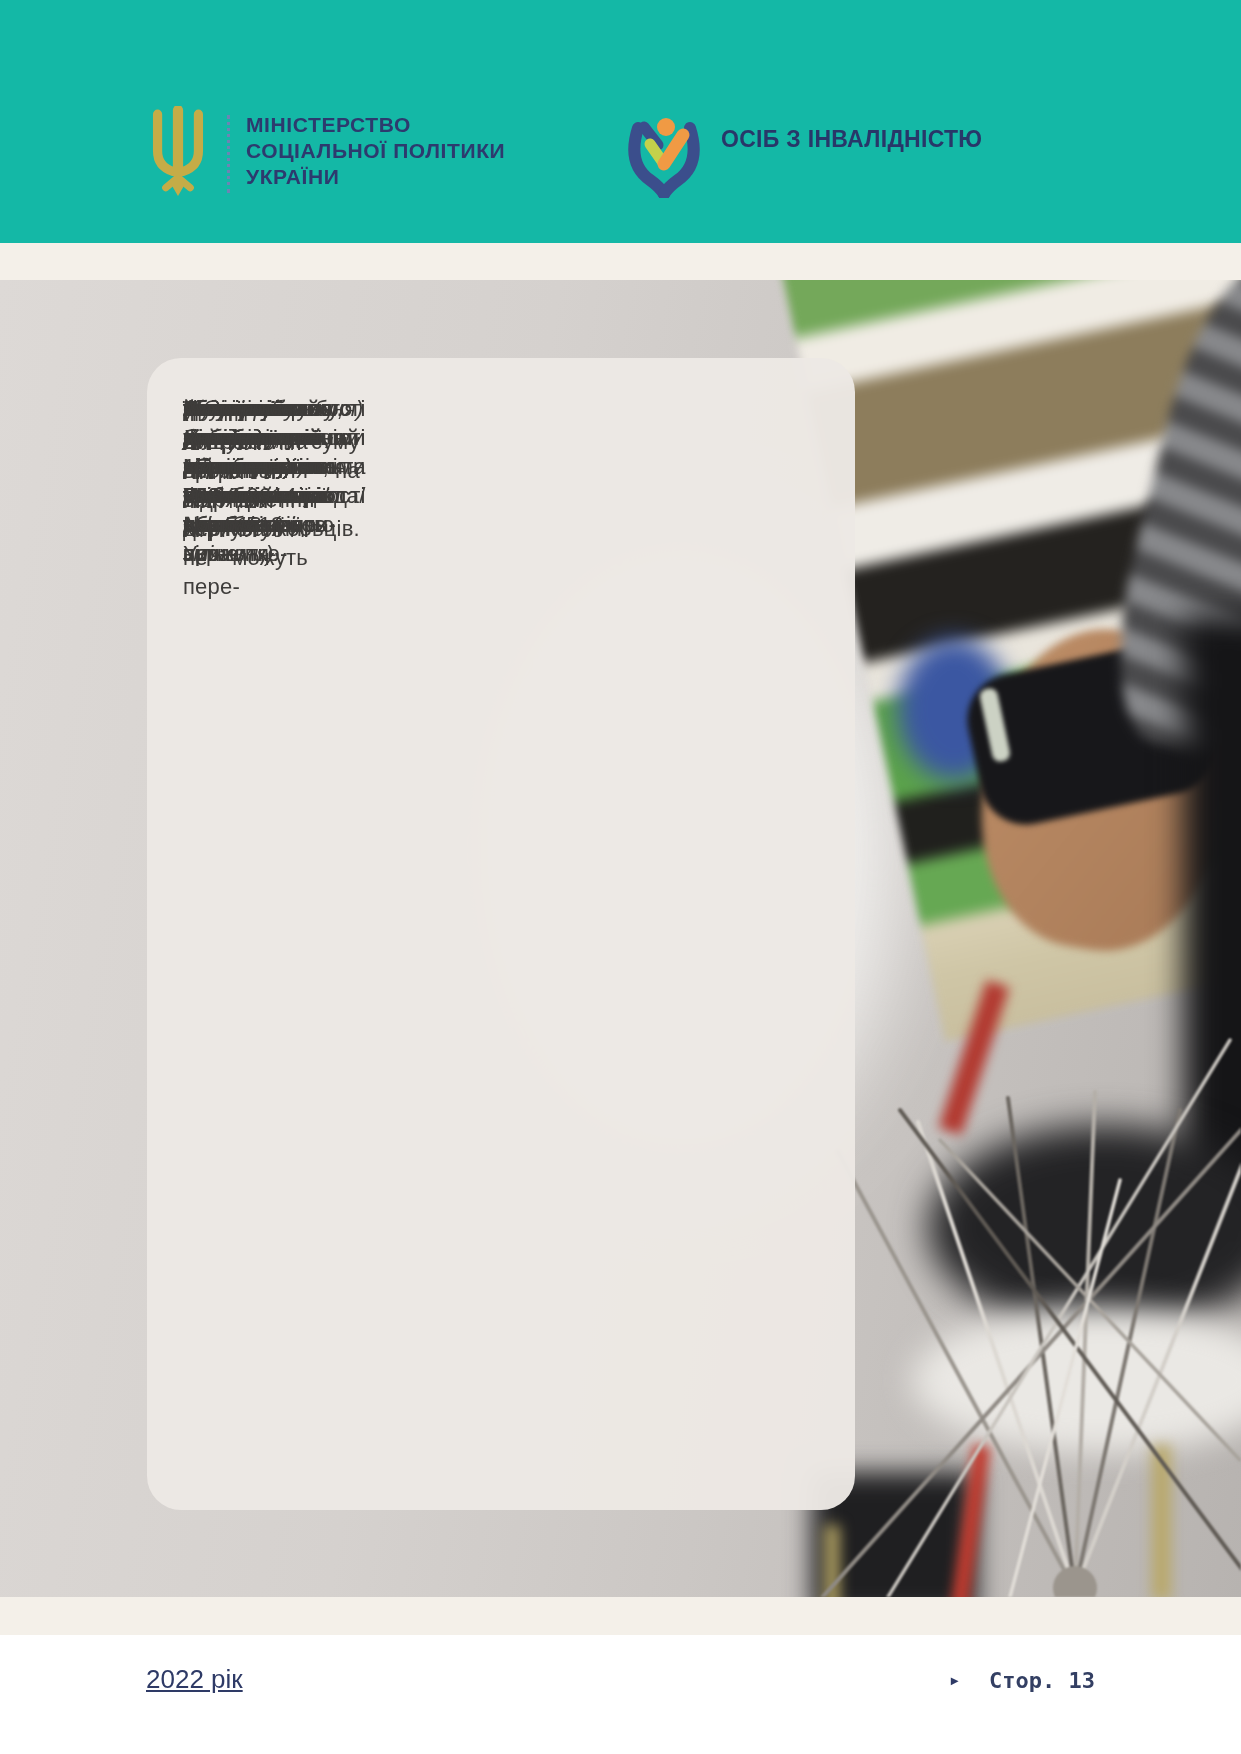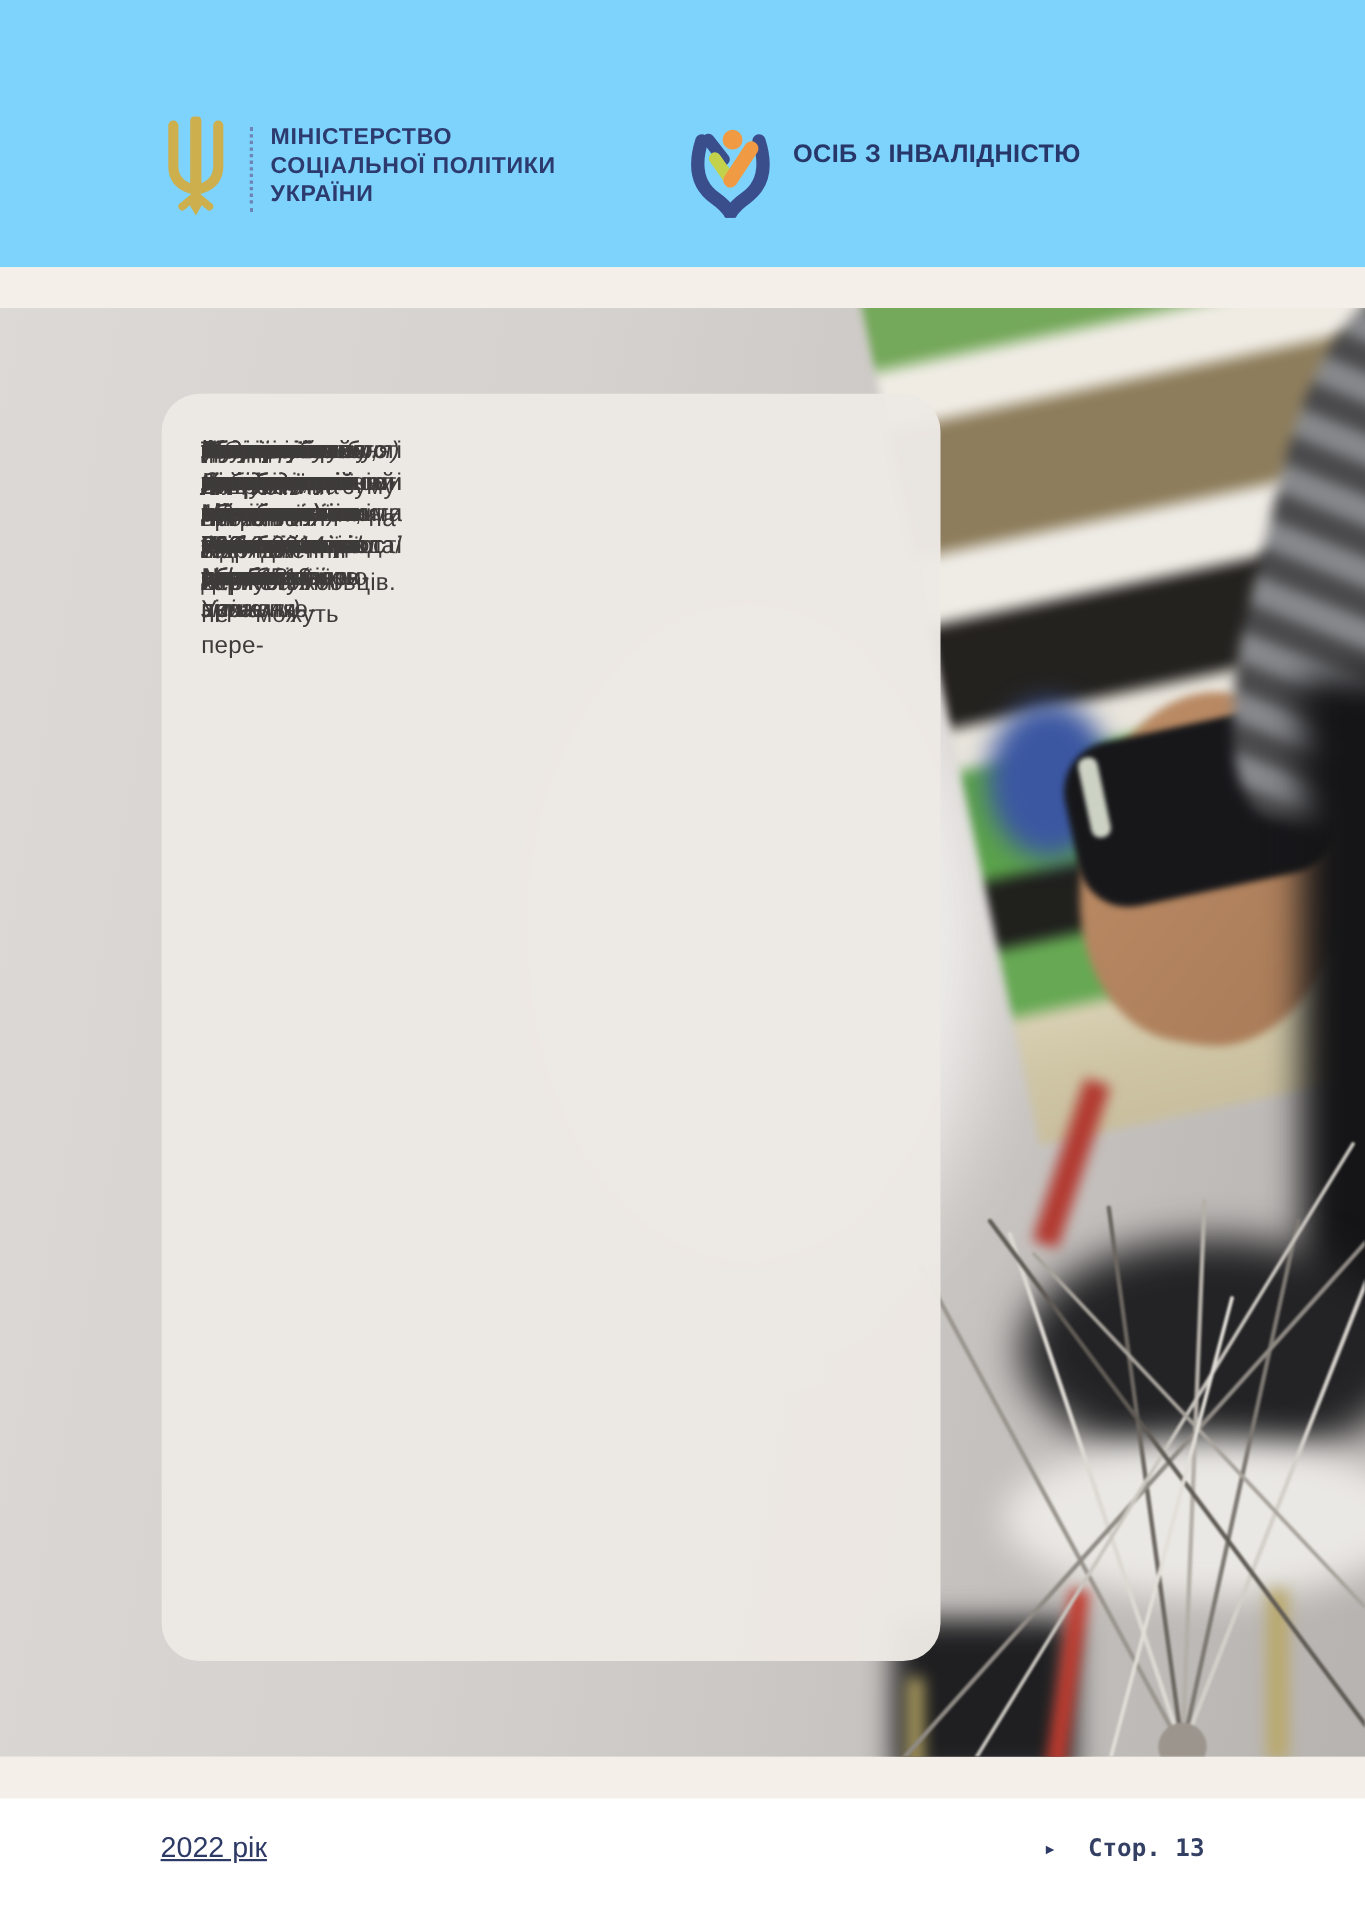--- a/index.html
+++ b/index.html
@@ -1,20 +1,20 @@
 <!DOCTYPE html>
 <html><head>
 <meta charset="utf-8">
 <style>
   html,body{margin:0;padding:0;background:#888;}
   .page{position:relative;width:1241px;height:1754px;background:#ffffff;overflow:hidden;
         font-family:"Liberation Sans",sans-serif;margin:0 auto;}
 
   
-  .header{position:absolute;left:0;top:0;width:1241px;height:243px;background:#7dd3fc;}
+  .header{position:absolute;left:0;top:0;width:1241px;height:243px;background:#14b8a6;}
   .trident{position:absolute;left:145px;top:106px;width:66px;height:94px;opacity:.92;}
   .logo-divider{position:absolute;left:227px;top:115px;height:78px;width:0;border-left:3px dotted #6D84B4;}
   .ministry-name{position:absolute;left:246px;top:112px;color:#2D3A6E;font-weight:bold;
                  font-size:21px;line-height:26px;letter-spacing:.6px;}
   .fund-icon{position:absolute;left:624px;top:114px;width:80px;height:84px;}
   .fund-name{position:absolute;left:721px;top:124px;color:#283769;font-weight:bold;
              font-size:23px;line-height:30px;letter-spacing:.3px;}
 
   
   .band{position:absolute;left:0;width:1241px;background:#F4F0E9;}

